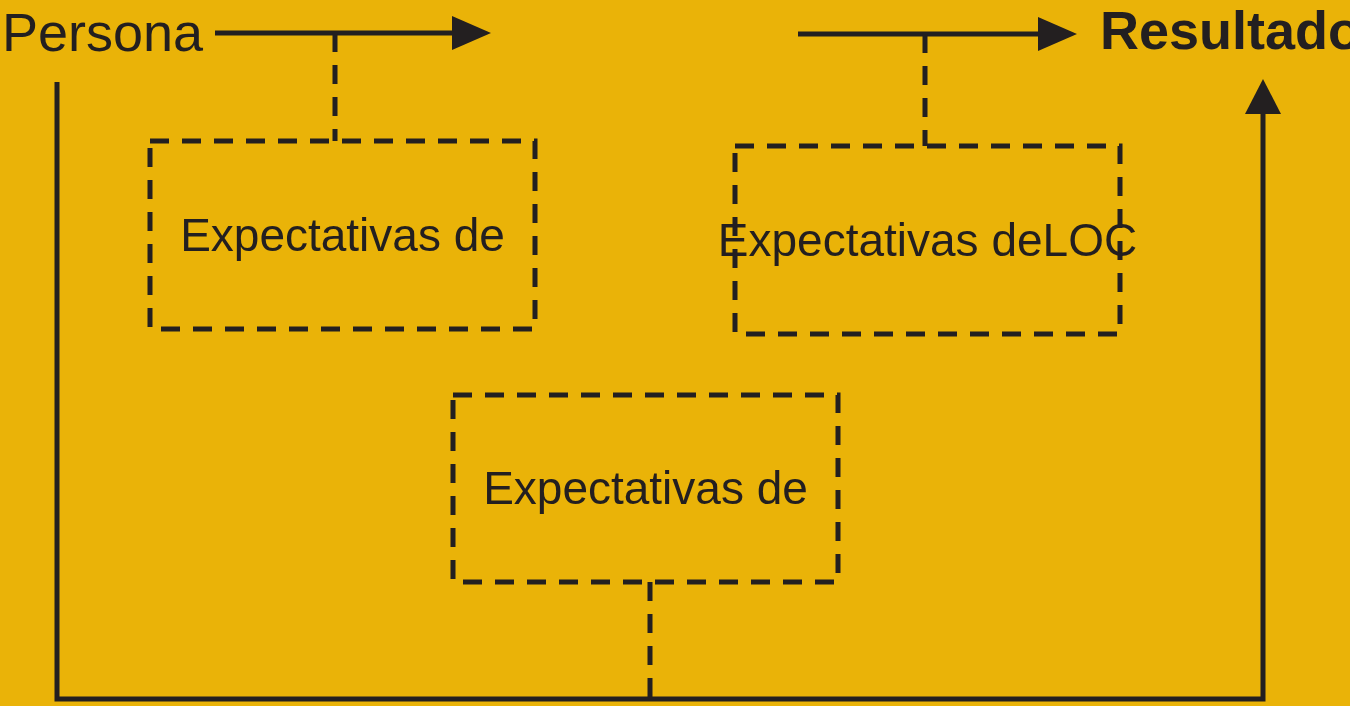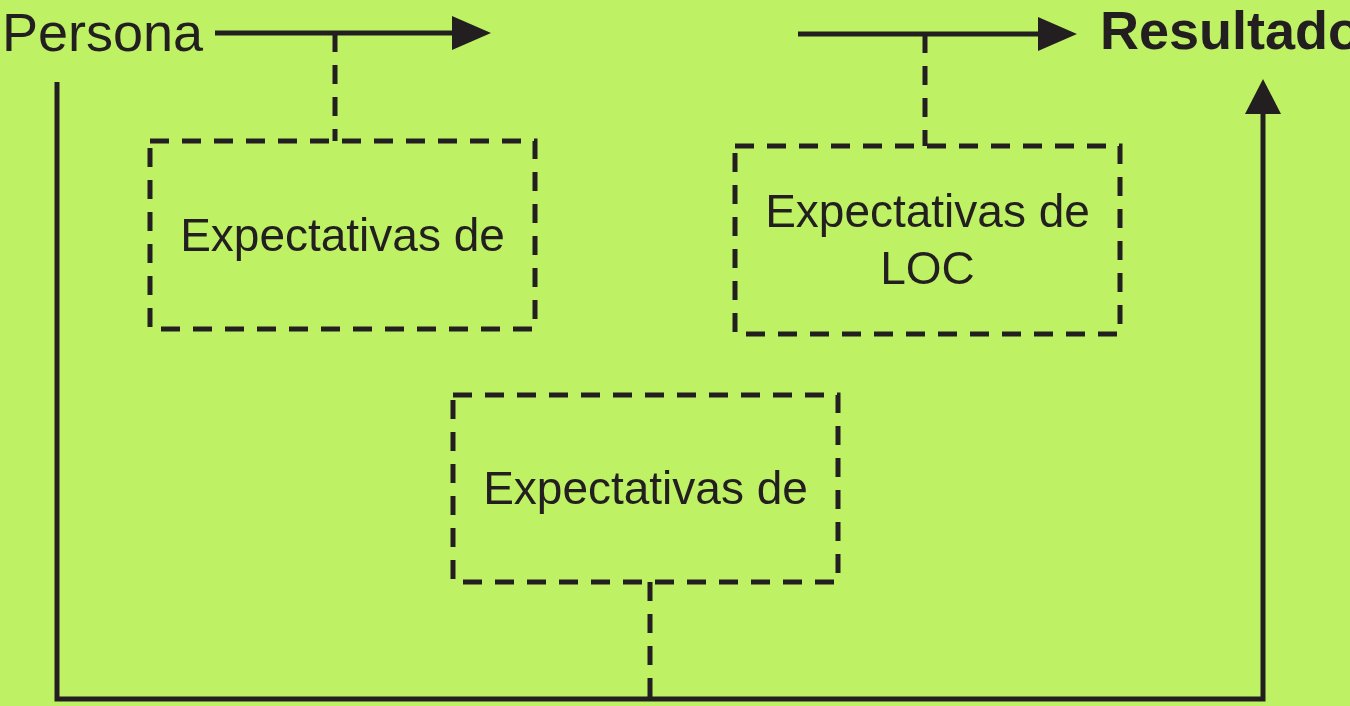--- a/index.html
+++ b/index.html
@@ -4,21 +4,21 @@
 <style>
   html, body {
     margin: 0;
     padding: 0;
     background: #ffffff;
   }
   .diagram {
     position: relative;
     width: 1350px;
     height: 706px;
-    background: #bef264;
+    background: #eab308;
     font-family: "Liberation Sans", sans-serif;
     overflow: hidden;
   }
   .lines-svg {
     position: absolute;
     left: 0;
     top: 0;
     width: 1350px;
     height: 706px;
   }
@@ -29,21 +29,21 @@
     color: #231f20;
     white-space: nowrap;
     letter-spacing: 0px;
   }
   .node-persona   { left: 2px;    top: 2px; }
   .node-conducta  { left: 494px;  top: 2px; }
   .node-resultado { left: 1100px; top: 0; font-weight: bold; }
   .box-label {
     position: absolute;
     display: flex;
-    flex-direction: column;
+    flex-direction: row;
     justify-content: center;
     align-items: center;
     text-align: center;
     font-size: 46px;
     line-height: 57px;
     color: #231f20;
   }
   .box-label span { display: block; white-space: nowrap; }
   .box-autoeficacia { left: 150px; top: 141px; width: 385px; height: 188px; }
   .box-loc          { left: 735px; top: 146px; width: 385px; height: 188px; }

